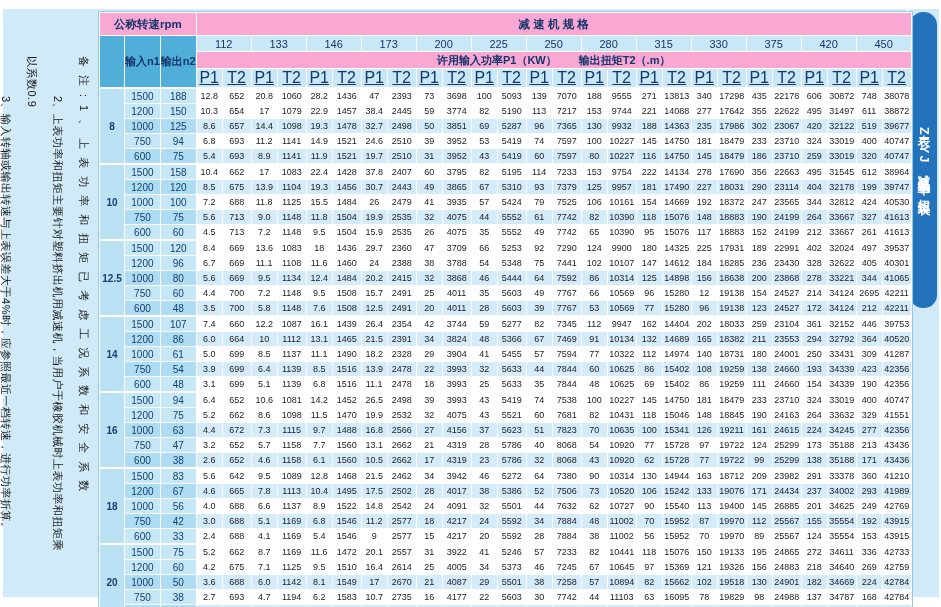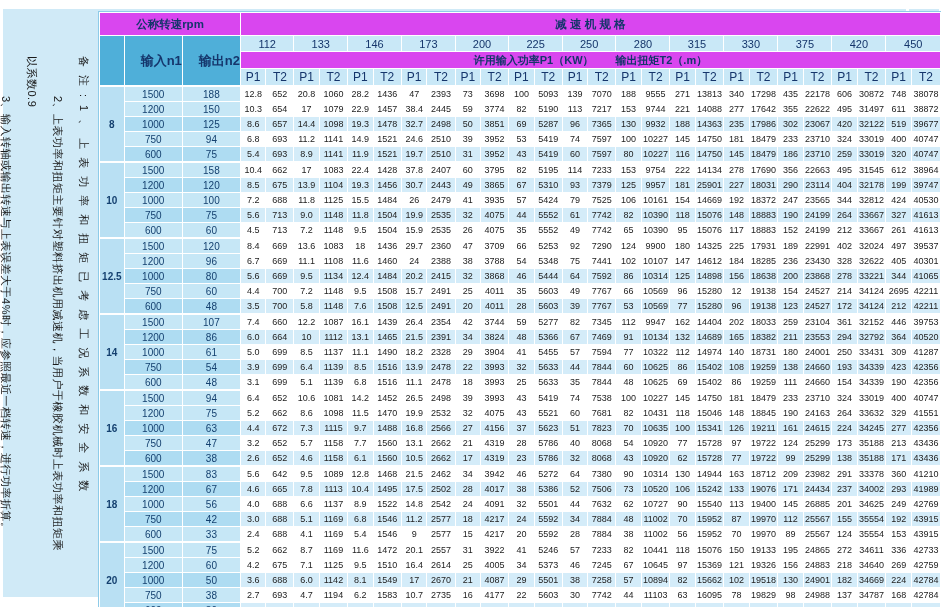--- a/index.html
+++ b/index.html
@@ -12,24 +12,24 @@
   .tab span{writing-mode:vertical-rl;color:#ffffff;font-weight:bold;font-size:12.5px;
        letter-spacing:2px;white-space:nowrap;}
   .notes{position:absolute;left:97px;top:56px;width:505px;transform:rotate(90deg);
        transform-origin:0 0;font-size:11px;color:#1a1a1a;line-height:26px;}
   .notes .l1{letter-spacing:8px;}
   .notes .l2,.notes .l3{letter-spacing:0.5px;text-indent:40px;}
   table{border-collapse:collapse;position:absolute;left:99px;top:12px;table-layout:fixed;
        outline:1px solid #8ecbe8;}
   td{padding:0;text-align:center;vertical-align:middle;border:1px solid #ffffff;
        overflow:hidden;white-space:nowrap;}
-  .hband{background:#d946ef;color:#15356b;font-weight:bold;font-size:11.5px;height:22px;}
-  .hn{background:#4fafd9;color:#15356b;font-weight:bold;font-size:13px;padding-left:16px;}
+  .hband{background:#f9a8d4;color:#15356b;font-weight:bold;font-size:11.5px;height:22px;}
+  .hn{background:#4fafd9;color:#15356b;font-weight:bold;font-size:11px;}
   .hpale{background:#c9e8f7;color:#15356b;font-size:11px;height:15px;}
-  .pt{font-size:12px;height:16px;}
+  .pt{font-size:16px;height:16px;text-decoration:underline;}
   tbody td{font-size:9px;height:14px;color:#222222;}
   .ratio{background:#b9e0f3;color:#14406f;font-weight:bold;font-size:10px;}
   .n1,.n2{color:#14406f;font-size:10px;}
   .nw{background:#c6e7f6;} .nt{background:#aedcf2;}
   .w{background:#ffffff;} .t{background:#d4ecf9;}
   .gs td{border-top:2px solid #ffffff;}
 </style>
 </head>
 <body>
 
@@ -329,21 +329,21 @@
         <td class="t">2443</td>
         <td class="t">49</td>
         <td class="t">3865</td>
         <td class="t">67</td>
         <td class="t">5310</td>
         <td class="t">93</td>
         <td class="t">7379</td>
         <td class="t">125</td>
         <td class="t">9957</td>
         <td class="t">181</td>
-        <td class="t">25901</td>
+        <td class="t">17490</td>
         <td class="t">227</td>
         <td class="t">18031</td>
         <td class="t">290</td>
         <td class="t">23114</td>
         <td class="t">404</td>
         <td class="t">32178</td>
         <td class="t">199</td>
         <td class="t">39747</td>
       </tr>
       <tr>

